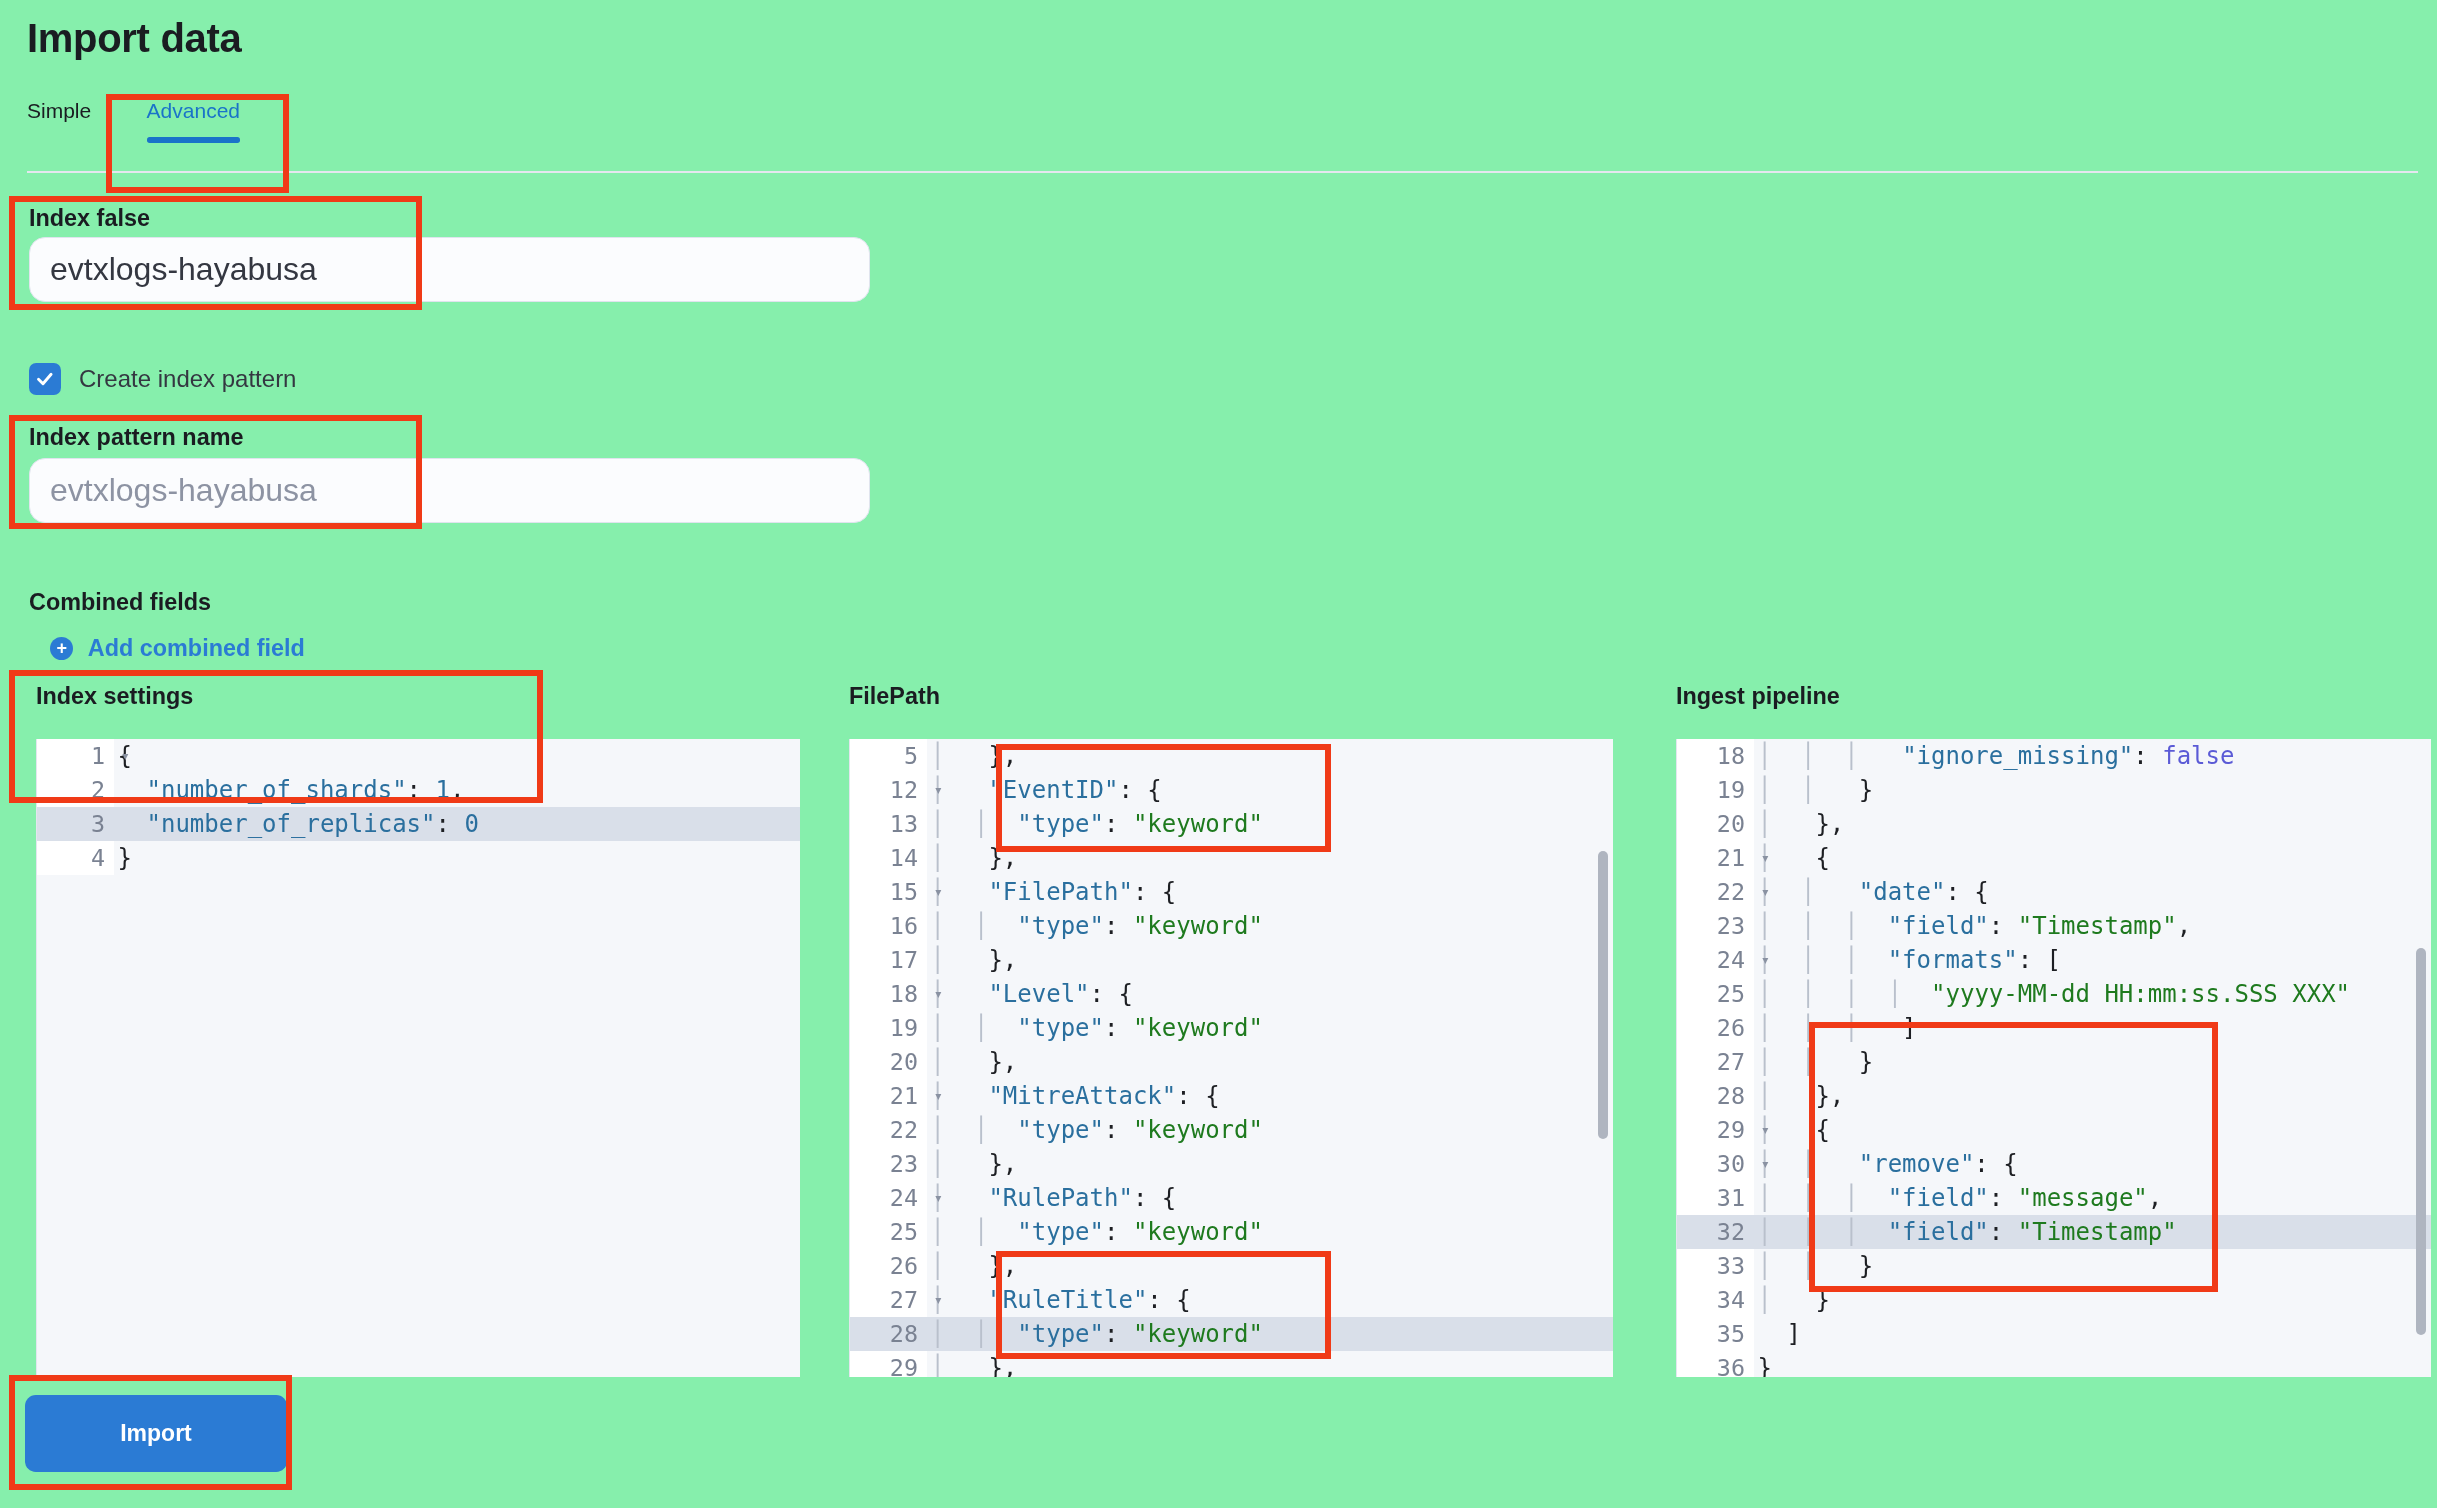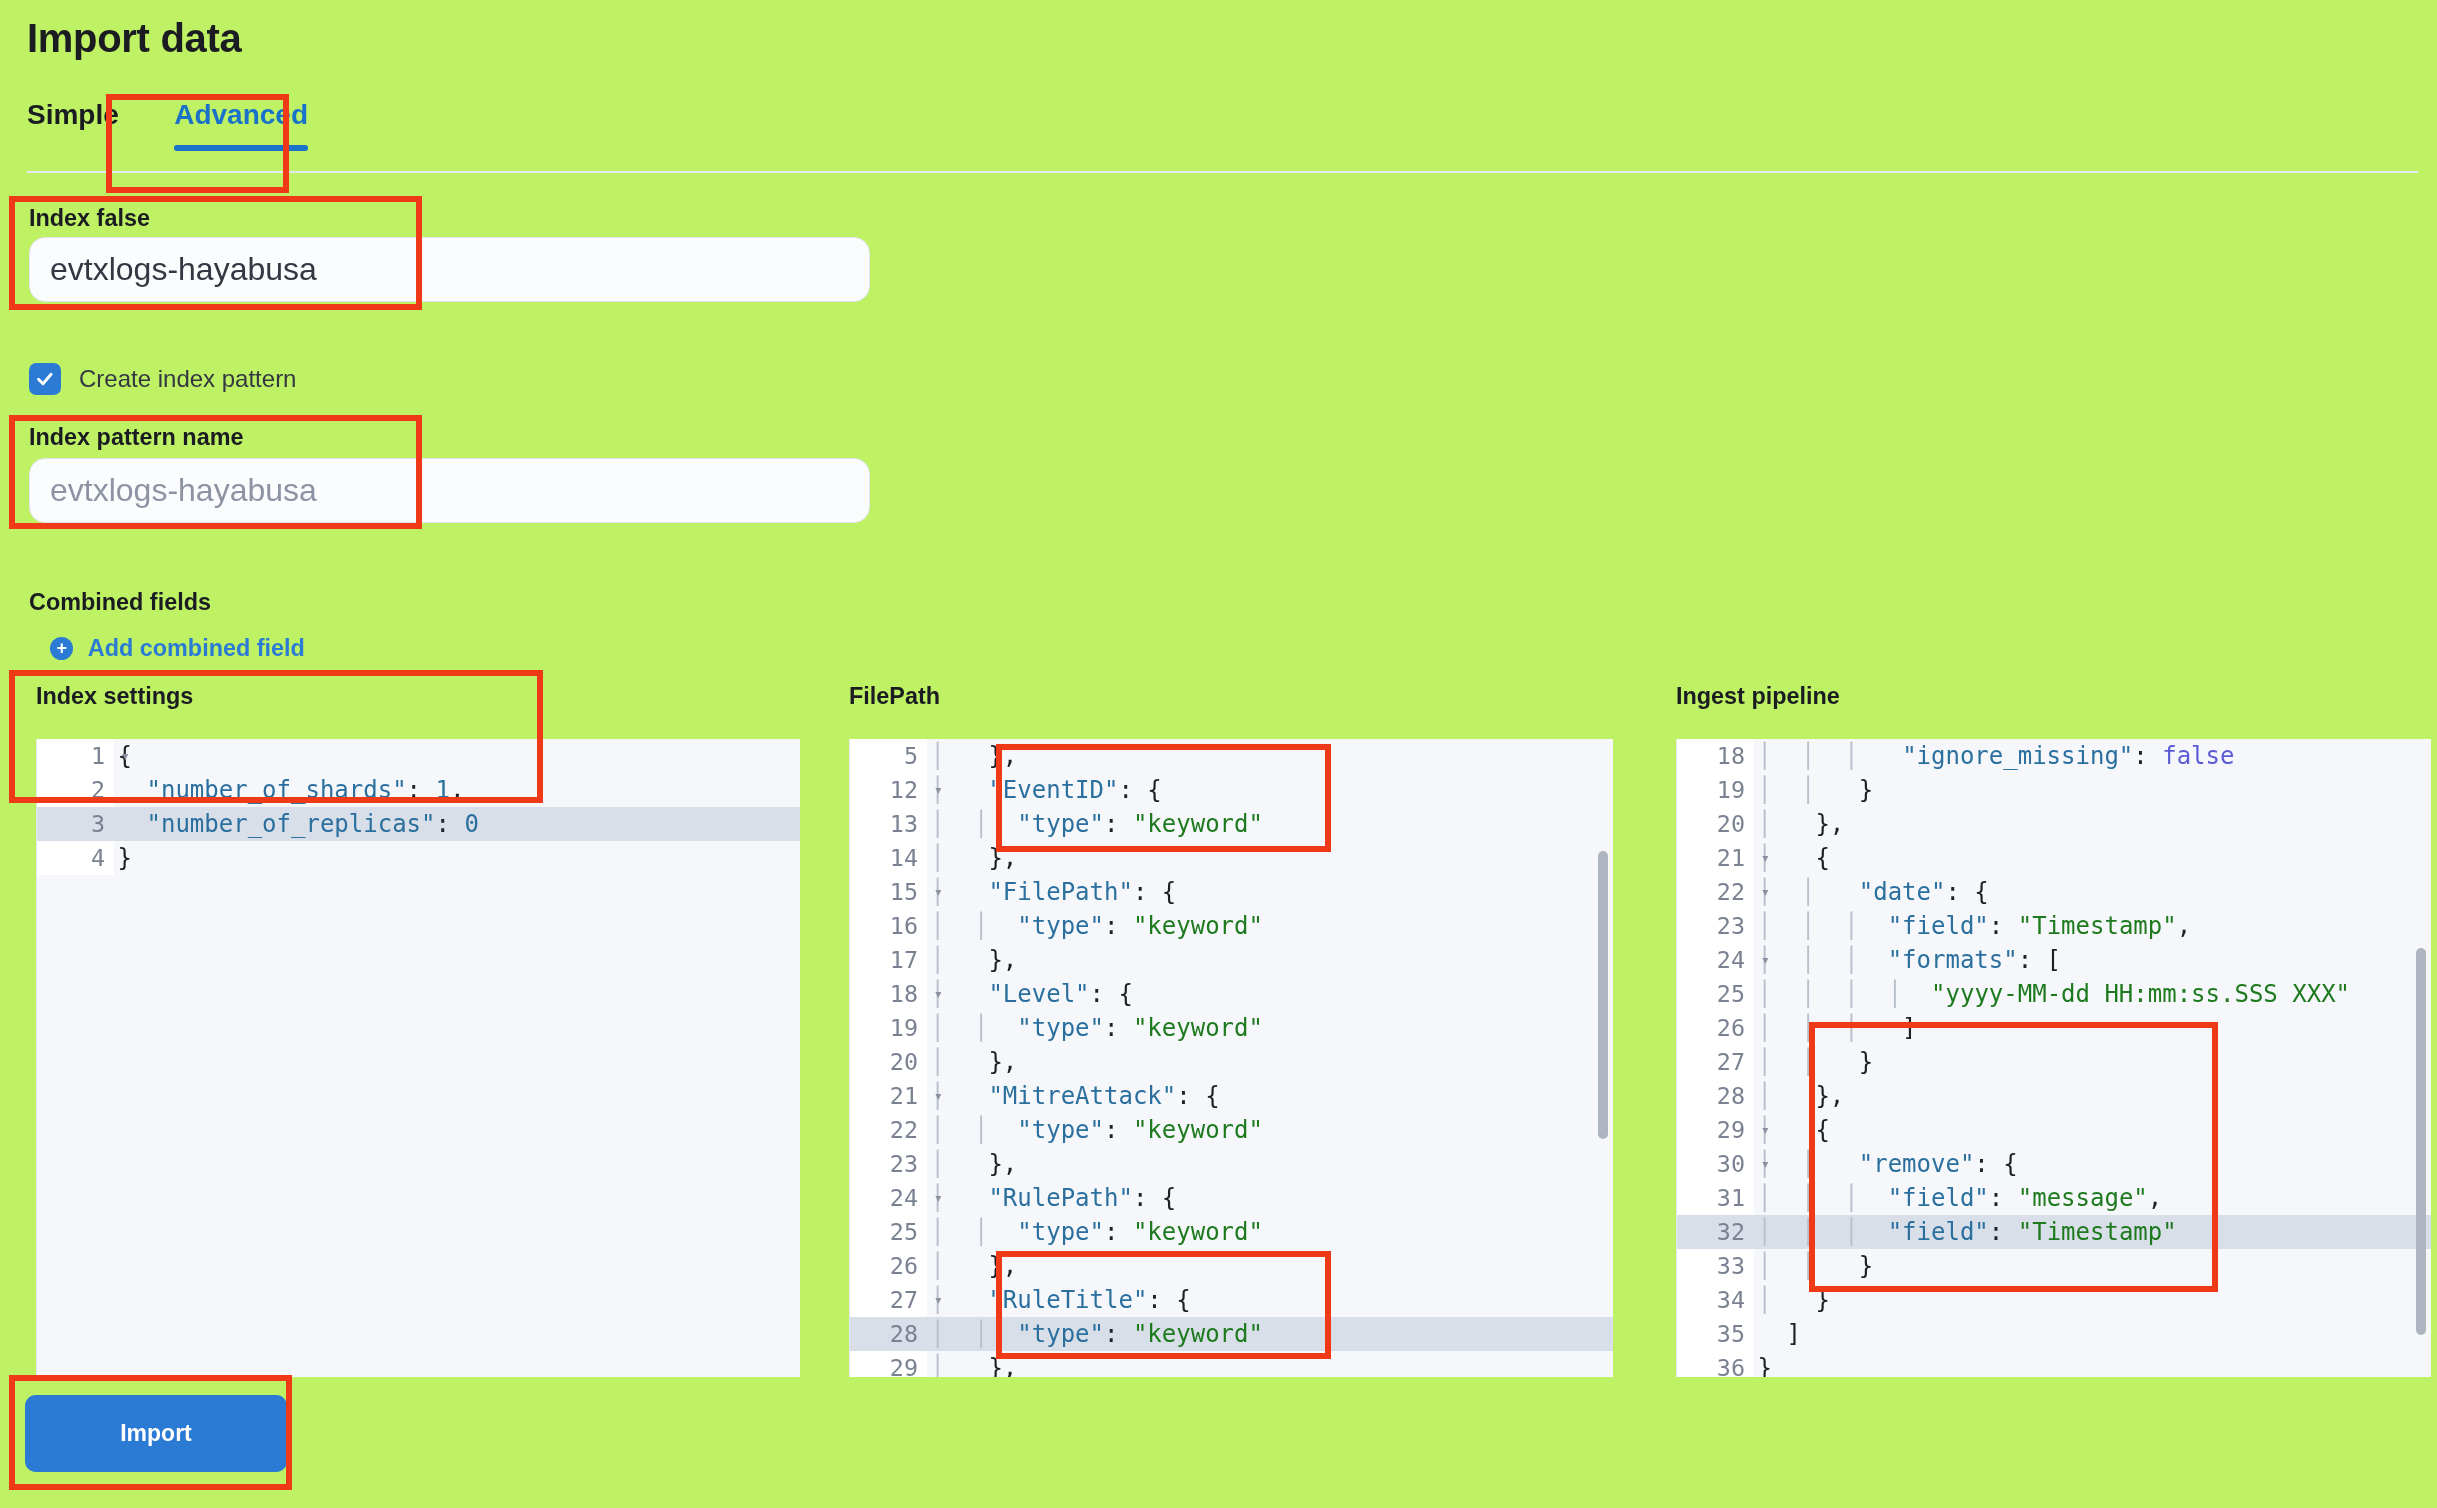--- a/index.html
+++ b/index.html
@@ -4,36 +4,36 @@
 <style>
   * { box-sizing: border-box; }
   html, body {
     margin: 0; padding: 0;
     width: 2438px; height: 1508px;
     background: #ffffff;
     font-family: "Liberation Sans", sans-serif;
     overflow: hidden;
   }
 
-  .page { position: relative; width: 2438px; height: 1508px; background:#bef264; }
+  .page { position: relative; width: 2438px; height: 1508px; background:#86efac; }
 
   
   .page-title {
     position:absolute; left:27px; top:16px;
     font-size:40px; font-weight:700; color:#1a1c21;
     letter-spacing:-0.3px;
   }
 
   
   .tabs {
     position:absolute; left:27px; top:94px;
     display:flex; align-items:flex-end; gap:0px;
   }
   .tab {
-    font-size:28px; font-weight:700; color:#1a1c21;
+    font-size:21px; font-weight:400; color:#1a1c21;
     padding: 5.4px 23.4px 20px 0px;
     position:relative; cursor:pointer;
   }
   .tab.spaced { padding-left: 32px; padding-right: 32px; }
   .tab.active { color:#1a73c9; }
   .tab.active::after {
     content:""; position:absolute; left:32px; right:32px; bottom:0;
     height:6.3px; background:#1a73c9; border-radius:2.7px;
   }
   .tab-rule {

